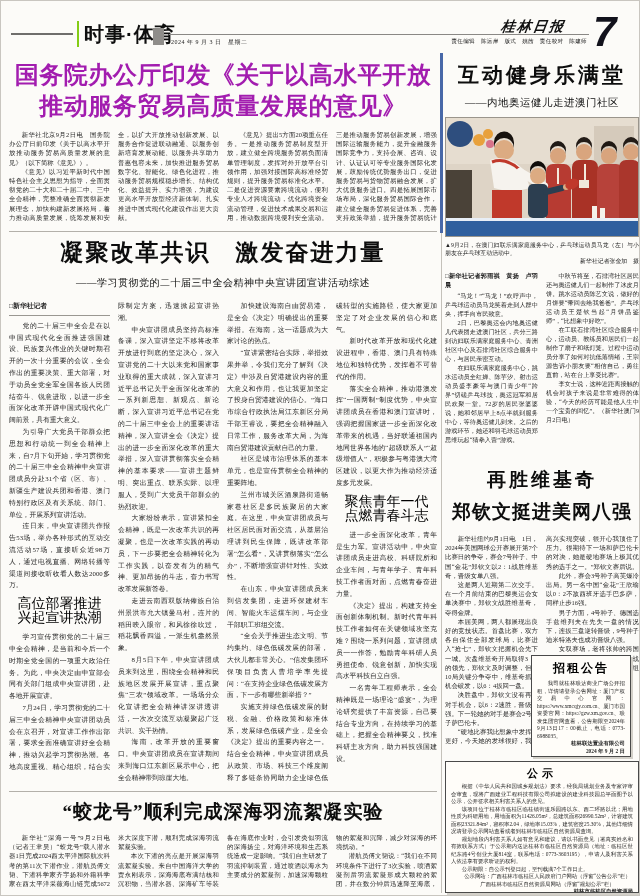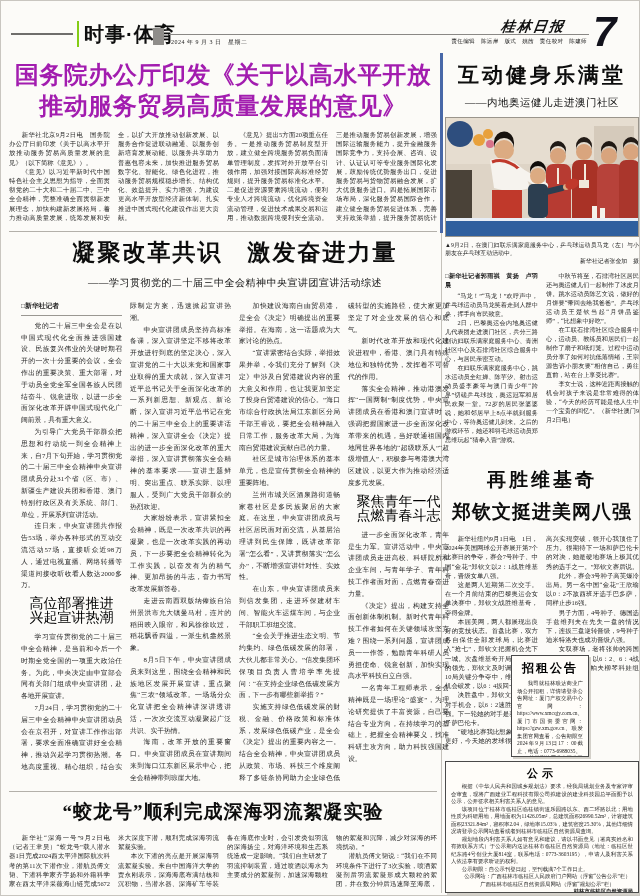--- a/index.html
+++ b/index.html
@@ -65,21 +65,21 @@
     <div class="lead-h">国务院办公厅印发《关于以高水平开放</div>
     <div class="lead-h">推动服务贸易高质量发展的意见》</div>
     <div class="cols4 bodytxt" style="height:98px;margin-top:9px">
 
     <p>新华社北京9月2日电　国务院办公厅日前印发《关于以高水平开放推动服务贸易高质量发展的意见》（以下简称《意见》）。</p>
         <p>《意见》以习近平新时代中国特色社会主义思想为指导，全面贯彻党的二十大和二十届二中、三中全会精神，完整准确全面贯彻新发展理念，加快构建新发展格局，着力推动高质量发展，统筹发展和安全，以扩大开放推动创新发展、以服务合作促进联动融通、以服务创新培育发展动能、以服务共享助力普惠包容未来，加快推进服务贸易数字化、智能化、绿色化进程，推动服务贸易规模稳步增长、结构优化、效益提升、实力增强，为建设更高水平开放型经济新体制、扎实推进中国式现代化建设作出更大贡献。</p>
         <p>《意见》提出5方面20项重点任务。一是推动服务贸易制度型开放，建立健全跨境服务贸易负面清单管理制度，发挥对外开放平台引领作用，加强对接国际高标准经贸规则，提升服务贸易标准化水平。二是促进资源要素跨境流动，便利专业人才跨境流动，优化跨境资金流动管理，促进技术成果交易和运用，推动数据跨境便利安全流动。三是推动服务贸易创新发展，增强国际运输服务能力，提升金融服务国际竞争力，支持会展、咨询、设计、认证认可等专业服务国际化发展，鼓励传统优势服务出口，促进服务贸易与货物贸易融合发展，扩大优质服务进口。四是拓展国际市场布局，深化服务贸易国际合作，建立健全服务贸易促进体系，完善支持政策举措，提升服务贸易统计监测水平，强化服务贸易区域合作。</p>
       </div>
   </section>
 
-  <section class="abs rev" style="left:20px;top:236px;width:428px">
+  <section class="abs rev" style="left:8px;top:236px;width:428px">
     <div class="serif-title" style="font-size:23px;letter-spacing:2px">凝聚改革共识　激发奋进力量</div>
     <div class="subtl" style="margin-top:8px">——学习贯彻党的二十届三中全会精神中央宣讲团宣讲活动综述</div>
     <div class="cols4 bodytxt" style="height:488px;margin-top:10px;font-size:6.8px;line-height:11.8px">
       <div class="byline-rule">□新华社记者</div>
 
     <div class="blk p">党的二十届三中全会是在以中国式现代化全面推进强国建设、民族复兴伟业的关键时期召开的一次十分重要的会议，全会作出的重要决策、重大部署，对于动员全党全军全国各族人民团结奋斗、锐意进取，以进一步全面深化改革开辟中国式现代化广阔前景，具有重大意义。</div>
         <div class="blk p">为引导广大党员干部群众把思想和行动统一到全会精神上来，自7月下旬开始，学习贯彻党的二十届三中全会精神中央宣讲团成员分赴31个省（区、市）、新疆生产建设兵团和香港、澳门特别行政区及有关系统、部门、单位，开展系列宣讲活动。</div>
         <div class="blk p">连日来，中央宣讲团共作报告53场，举办各种形式的互动交流活动57场，直接听众近98万人，通过电视直播、网络转播等渠道间接收听收看人数达2000多万。</div>
         <div class="blk subhead">高位部署推进
 兴起宣讲热潮</div>
@@ -199,21 +199,21 @@
         <p>这是两人近期第二次交手。在一个月前结束的巴黎奥运会女单决赛中，郑钦文战胜维基奇，夺得金牌。</p>
         <p>本届美网，两人都展现出良好的竞技状态。首盘比赛，双方各自保住全部发球局，比赛进入“抢七”，郑钦文把握机会先下一城。次盘维基奇开局取得3：0的领先，郑钦文及时调整，但第10局关键分争夺中，维基奇抓住机会破发，以6：4扳回一盘。</p>
         <p>决胜盘中，郑钦文没有再给对手机会，以6：2速胜，晋级八强。下一轮她的对手是赛会2号种子萨巴伦卡。</p>
         <p>“硬地比赛我比想象中发挥得更好，今天她的发球很好，我很高兴实现突破，很开心我顶住了压力。很期待下一场和萨巴伦卡的对决，她是硬地赛场上极其优秀的选手之一。”郑钦文赛后说。</p>
         <p>此外，赛会3号种子高芙爆冷出局。另一名中国“金花”王欣瑜以0：2不敌西班牙选手巴多萨，同样止步16强。</p>
         <p>男子方面，4号种子、德国选手兹维列夫在先失一盘的情况下，连扳三盘逆转晋级，9号种子迪米特洛夫也成功晋级八强。</p>
         <p>女双赛场，老将张帅的跨国组合表现抢眼，以6：2、6：4战胜安德烈耶娃/帕夫柳琴科娃组合，晋级八强。</p>
       </div>
   </section>
 
-  <aside class="abs boxed" style="left:510px;top:654px;width:78px;height:102px">
+  <aside class="abs boxed" style="left:530px;top:654px;width:100px;height:102px">
     <div class="box-title" style="font-size:12px;letter-spacing:2px">招租公告</div>
     <div class="tiny" style="margin-top:3px;text-indent:2em">我司就桂林联达商业广场公开招租，详情请登录公告网址：厦门产权交易中心官网：https://www.xmcqjy.com.cn、厦门市国资委官网：https://gzw.xm.gov.cn、联发集团官网查看，公告期限至2024年9月13日17：00截止，电话：0773-6988035。</div>
     <div class="tiny sig">桂林联达置业有限公司</div>
     <div class="tiny sig">2024 年 9 月 2 日</div>
   </aside>
 
   <aside class="abs boxed" style="left:444px;top:760px;width:194px;height:132px">
     <div class="box-title" style="font-size:11px;letter-spacing:4px">公示</div>
     <div class="tiny" style="margin-top:2px">
 

